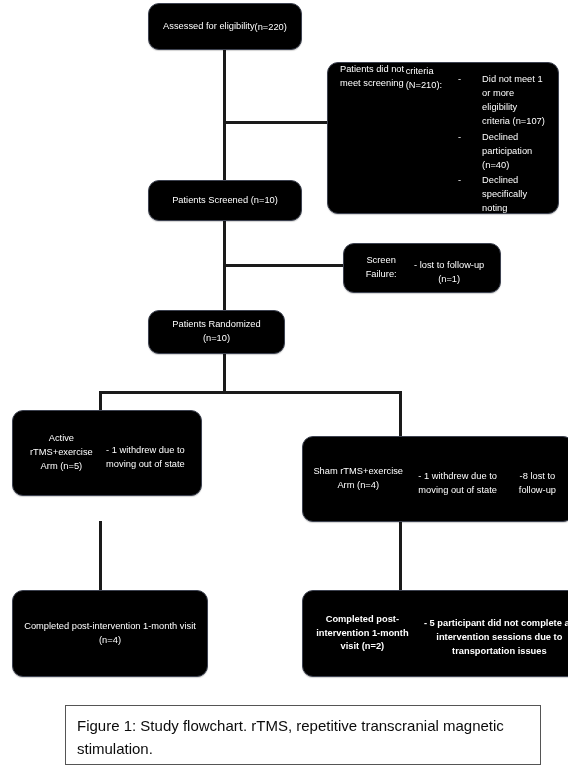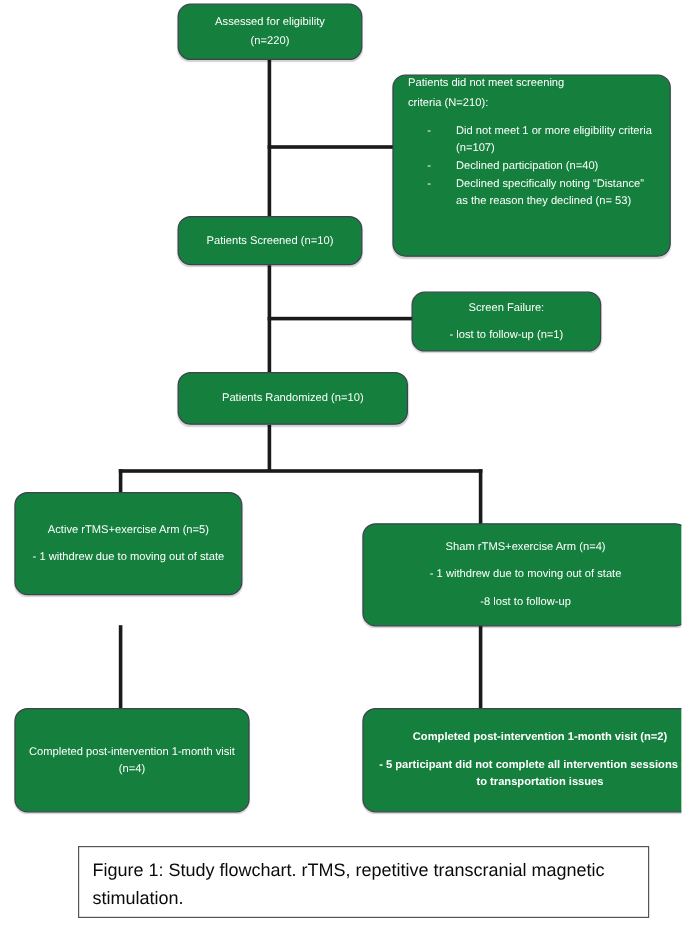--- a/index.html
+++ b/index.html
@@ -13,27 +13,27 @@
   }
   #canvas {
     position: relative;
     width: 568px;
     height: 782px;
     background: #ffffff;
     overflow: hidden;
   }
   .node {
     position: absolute;
-    background: #15803d;
+    background: #000000;
     border: 1.4px solid #3d4250;
     border-radius: 11px;
     box-sizing: border-box;
     color: #ffffff;
     display: flex;
-    flex-direction: column;
+    flex-direction: row;
     align-items: center;
     justify-content: center;
     text-align: center;
     font-size: 9.3px;
     line-height: 1.5;
     padding: 6px 10px;
     box-shadow: 0 1px 1px rgba(0,0,0,0.18);
   }
   .node p {
     margin: 0;
@@ -71,21 +71,21 @@
     background: #1a1a1a;
   }
   .line.v { width: 3px; }
   .line.h { height: 3px; }
 
   
   #node-assessed      { left: 148px; top: 3px;   width: 154px; height: 47px; }
   #node-screencrit    { left: 327px; top: 62px;  width: 232px; height: 152px; }
   #node-screened      { left: 148px; top: 180px; width: 154px; height: 41px; }
   #node-screenfail    { left: 343px; top: 243px; width: 158px; height: 50px; }
-  #node-randomized    { left: 148px; top: 310px; width: 192px; height: 44px; }
+  #node-randomized    { left: 148px; top: 310px; width: 137px; height: 44px; }
   #node-active-arm    { left: 12px;  top: 410px; width: 190px; height: 86px; }
   #node-sham-arm      { left: 302px; top: 436px; width: 272px; height: 86px; }
   #node-active-done   { left: 12px;  top: 590px; width: 196px; height: 87px; }
   #node-sham-done     { left: 302px; top: 590px; width: 296px; height: 87px; font-weight: bold; }
 
   
   #conn-assessed-down   { left: 223px; top: 50px;  height: 131px; }
   #conn-to-screencrit   { left: 223px; top: 121px; width: 106px; }
   #conn-screened-down   { left: 223px; top: 221px; height: 90px; }
   #conn-to-screenfail   { left: 223px; top: 264px; width: 122px; }

